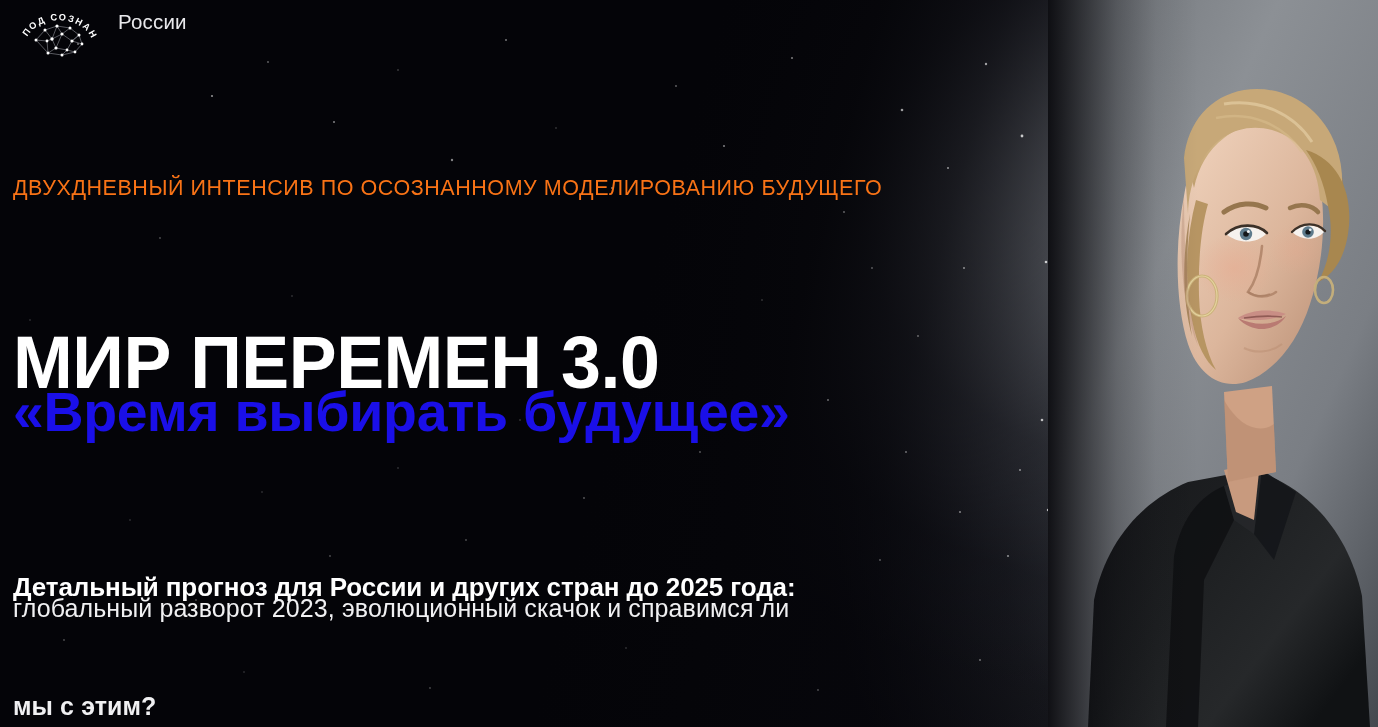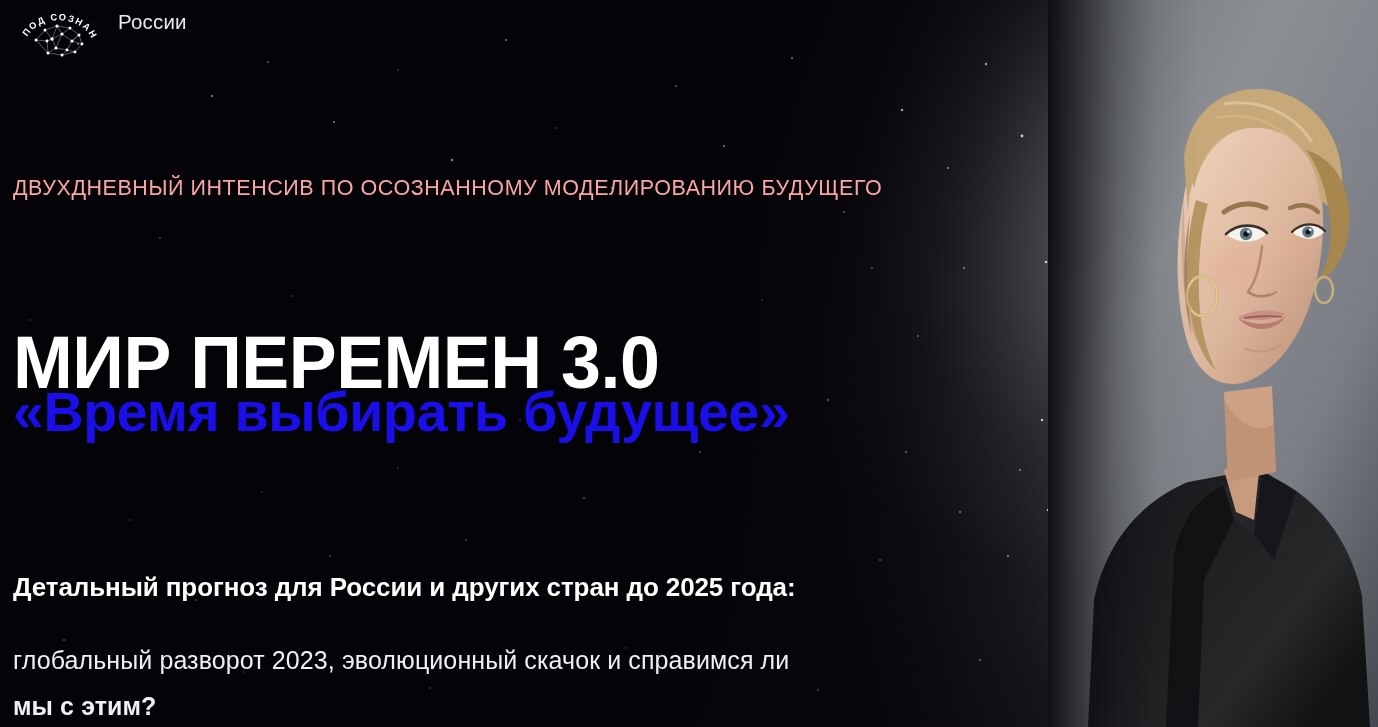--- a/index.html
+++ b/index.html
@@ -123,21 +123,21 @@
     top: 0;
     width: 1120px;
     height: 727px;
     z-index: 5;
   }
 
   .eyebrow {
     position: absolute;
     top: 176px;
     left: 0;
-    color: #fca5a5;
+    color: #f97316;
     font-size: 21.5px;
     font-weight: 400;
     letter-spacing: 0.55px;
     white-space: nowrap;
   }
 
   .headline {
     position: absolute;
     top: 276px;
     left: 0;
@@ -179,21 +179,21 @@
   .body-line {
     position: absolute;
     left: 0;
     color: #f0f0f2;
     font-size: 25px;
     font-weight: 300;
     line-height: 1;
     white-space: nowrap;
     letter-spacing: 0.1px;
   }
-  .body-line.l1 { top: 648px; }
+  .body-line.l1 { top: 596px; }
   .body-line.l2 { top: 694px; font-weight: bold; }
 </style>
 </head>
 <body>
 
 <div class="stage">
 
   <div class="bg-base"></div>
   <div class="bg-glow"></div>
   <div class="bg-fade"></div>

